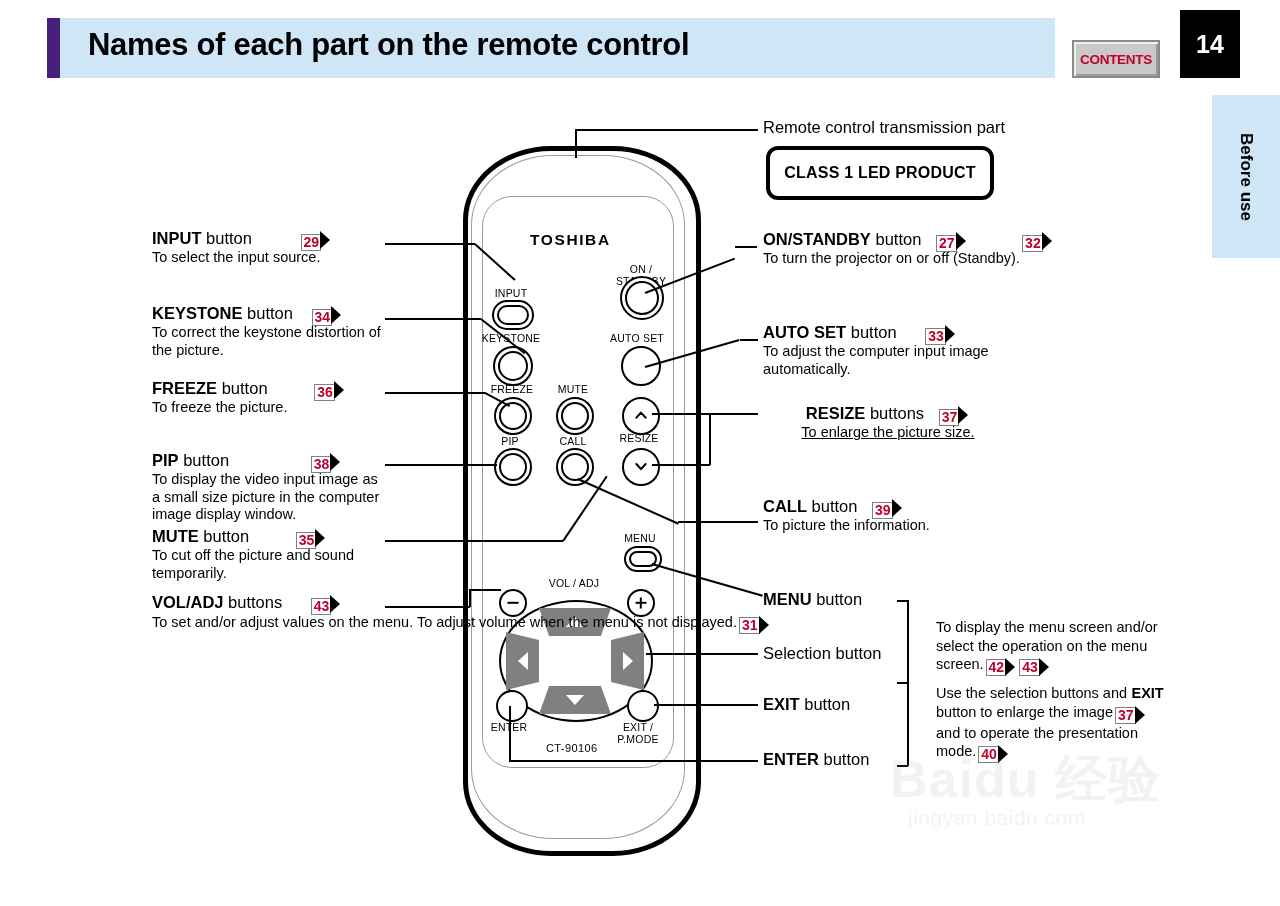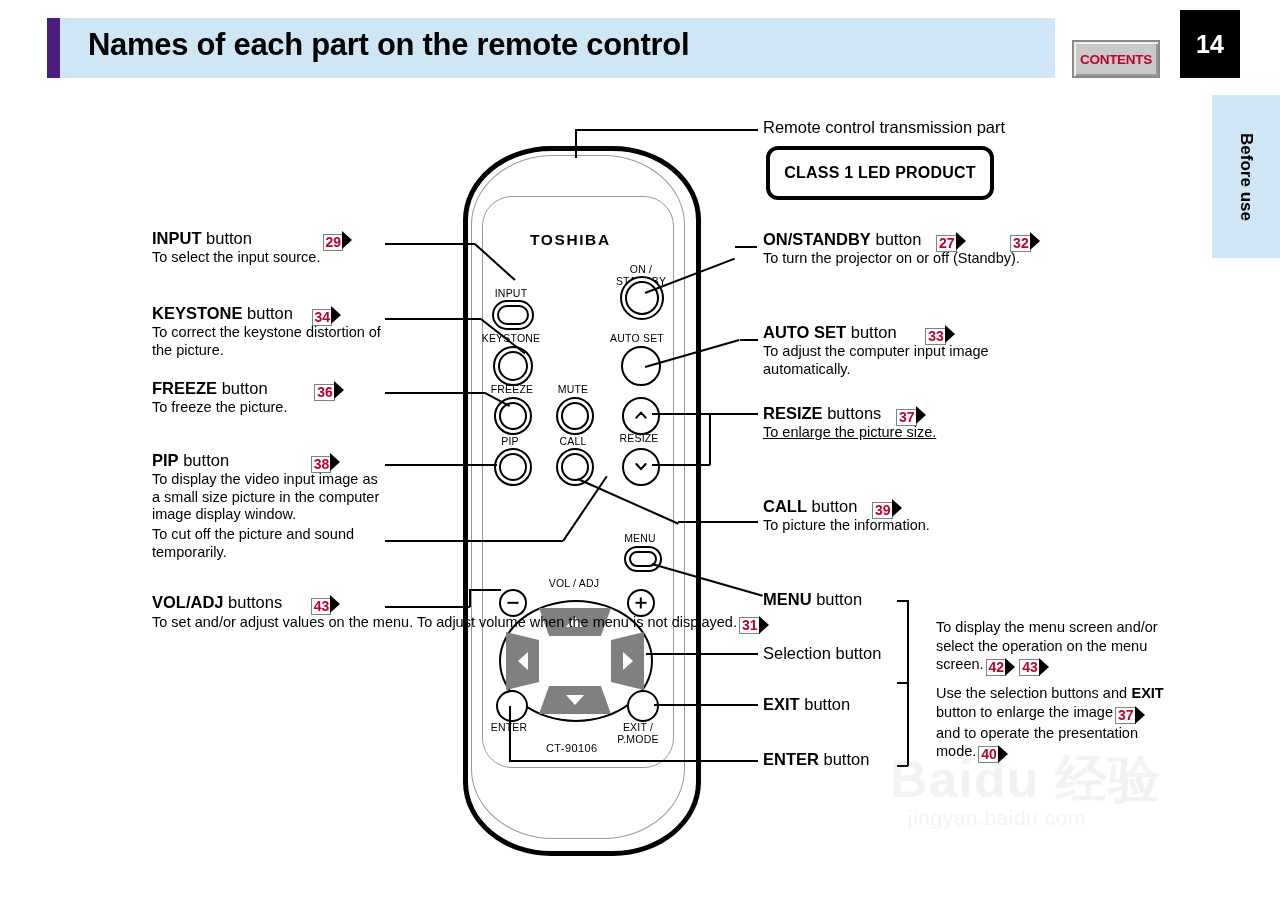--- a/index.html
+++ b/index.html
@@ -260,21 +260,21 @@
   <div class="ln lnh" style="left:509px;top:760px;width:249px;"></div>
 
   <div class="ln lnv" style="left:907px;top:600px;height:166px;"></div>
   <div class="ln lnh" style="left:897px;top:600px;width:11px;"></div>
   <div class="ln lnh" style="left:897px;top:682px;width:11px;"></div>
   <div class="ln lnh" style="left:897px;top:765px;width:11px;"></div>
 
   <div class="ann" style="left:152px;top:228px;">
     <div class="ttl">
       <b>INPUT</b><span> button</span>
-      <span class="badge" style="margin-left:66px;"><span class="num">29</span><span class="chev"></span></span>
+      <span class="badge" style="margin-left:44px;"><span class="num">29</span><span class="chev"></span></span>
     </div>
     <div class="desc" style="width:230px;">To select the input source.</div>
   </div>
 
   <div class="ann" style="left:152px;top:303px;">
     <div class="ttl">
       <b>KEYSTONE</b><span> button</span>
       <span class="badge" style="margin-left:14px;"><span class="num">34</span><span class="chev"></span></span>
     </div>
     <div class="desc" style="width:245px;">To correct the keystone distortion of the picture.</div>
@@ -290,53 +290,57 @@
 
   <div class="ann" style="left:152px;top:450px;">
     <div class="ttl">
       <b>PIP</b><span> button</span>
       <span class="badge" style="margin-left:77px;"><span class="num">38</span><span class="chev"></span></span>
     </div>
     <div class="desc" style="width:232px;">To display the video input image as a small size picture in the computer image display window.</div>
   </div>
 
   <div class="ann" style="left:152px;top:526px;">
+    <div class="ttl">
+      <b>MUTE</b><span> button</span>
+      <span class="badge" style="margin-left:42px;"><span class="num">35</span><span class="chev"></span></span>
+    </div>
     <div class="desc" style="width:225px;">To cut off the picture and sound temporarily.</div>
   </div>
 
   <div class="ann" style="left:152px;top:592px;">
     <div class="ttl">
       <b>VOL/ADJ</b><span> buttons</span>
       <span class="badge" style="margin-left:24px;"><span class="num">43</span><span class="chev"></span></span>
     </div>
     <div class="desc" style="width:238px;display:inline;">To set and/or adjust values on the menu. To adjust volume when the menu is not displayed.</div><span class="badge"><span class="num">31</span><span class="chev"></span></span>
   </div>
 
   <div class="ann" style="left:763px;top:117px;">
     <div class="ttl">Remote control transmission part</div>
   </div>
 
   <div class="ann" style="left:763px;top:229px;">
     <div class="ttl">
       <b>ON/STANDBY</b><span> button</span>
       <span class="badge" style="margin-left:10px;"><span class="num">27</span><span class="chev"></span></span>
-      <span class="badge" style="margin-left:8px;padding-left:30px;"><span class="num">32</span><span class="chev"></span></span>
+      <span class="badge" style="margin-left:20px;padding-left:30px;"><span class="num">32</span><span class="chev"></span></span>
     </div>
     <div class="desc" style="width:300px;">To turn the projector on or off (Standby).</div>
   </div>
 
   <div class="ann" style="left:763px;top:322px;">
     <div class="ttl">
       <b>AUTO SET</b><span> button</span>
       <span class="badge" style="margin-left:24px;"><span class="num">33</span><span class="chev"></span></span>
     </div>
     <div class="desc" style="width:255px;">To adjust the computer input image automatically.</div>
   </div>
 
-  <div class="ann" style="left:763px;top:403px;">
+  <div class="ann" style="left:763px;top:403px;text-align:center;">
     <div class="ttl">
       <b>RESIZE</b><span> buttons</span>
       <span class="badge" style="margin-left:10px;"><span class="num">37</span><span class="chev"></span></span>
     </div>
     <div class="desc" style="width:250px;text-decoration:underline;">To enlarge the picture size.</div>
   </div>
 
   <div class="ann" style="left:763px;top:496px;">
     <div class="ttl">
       <b>CALL</b><span> button</span>

